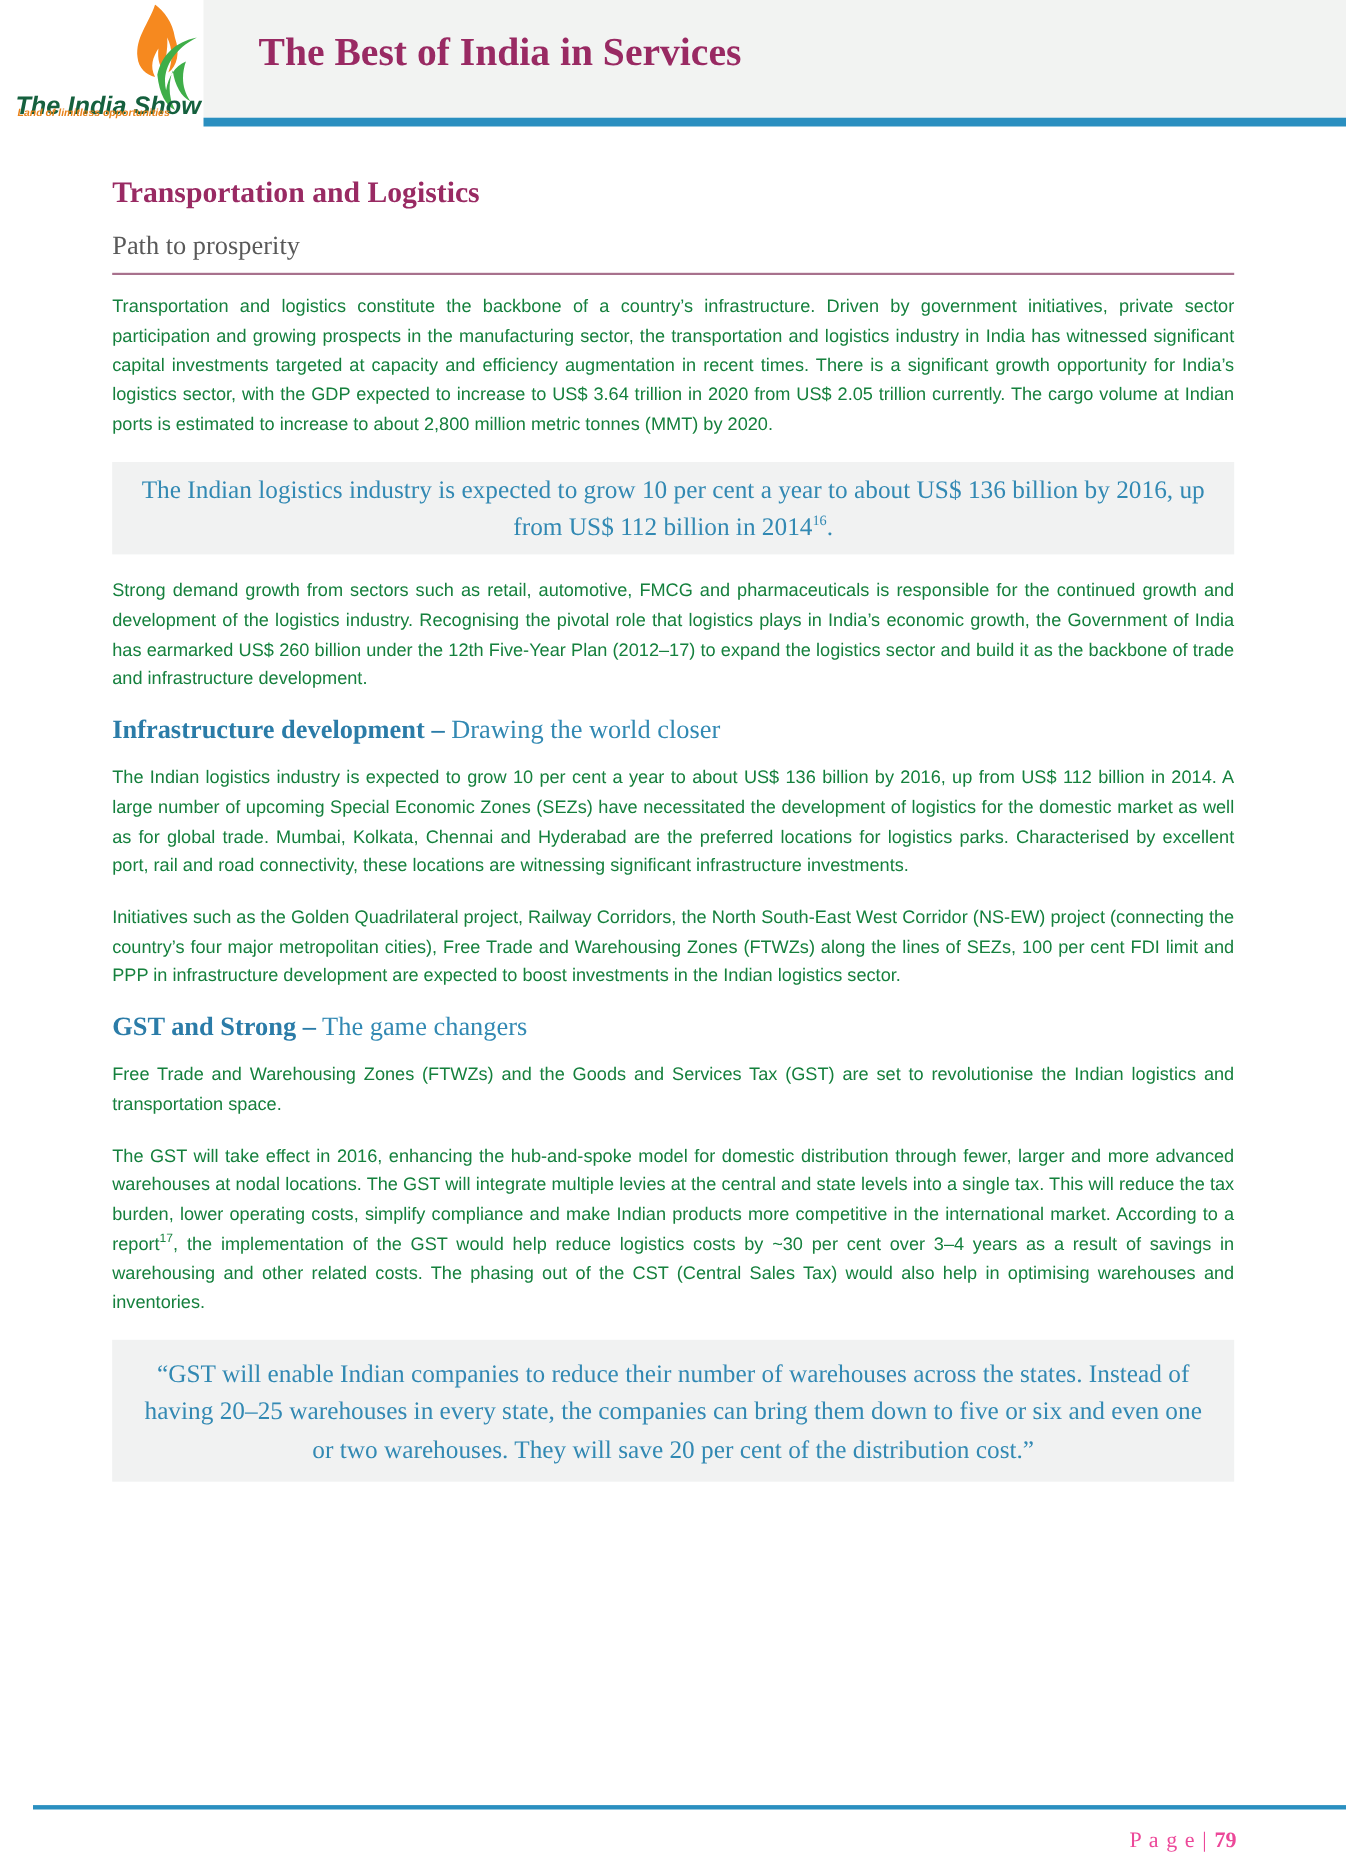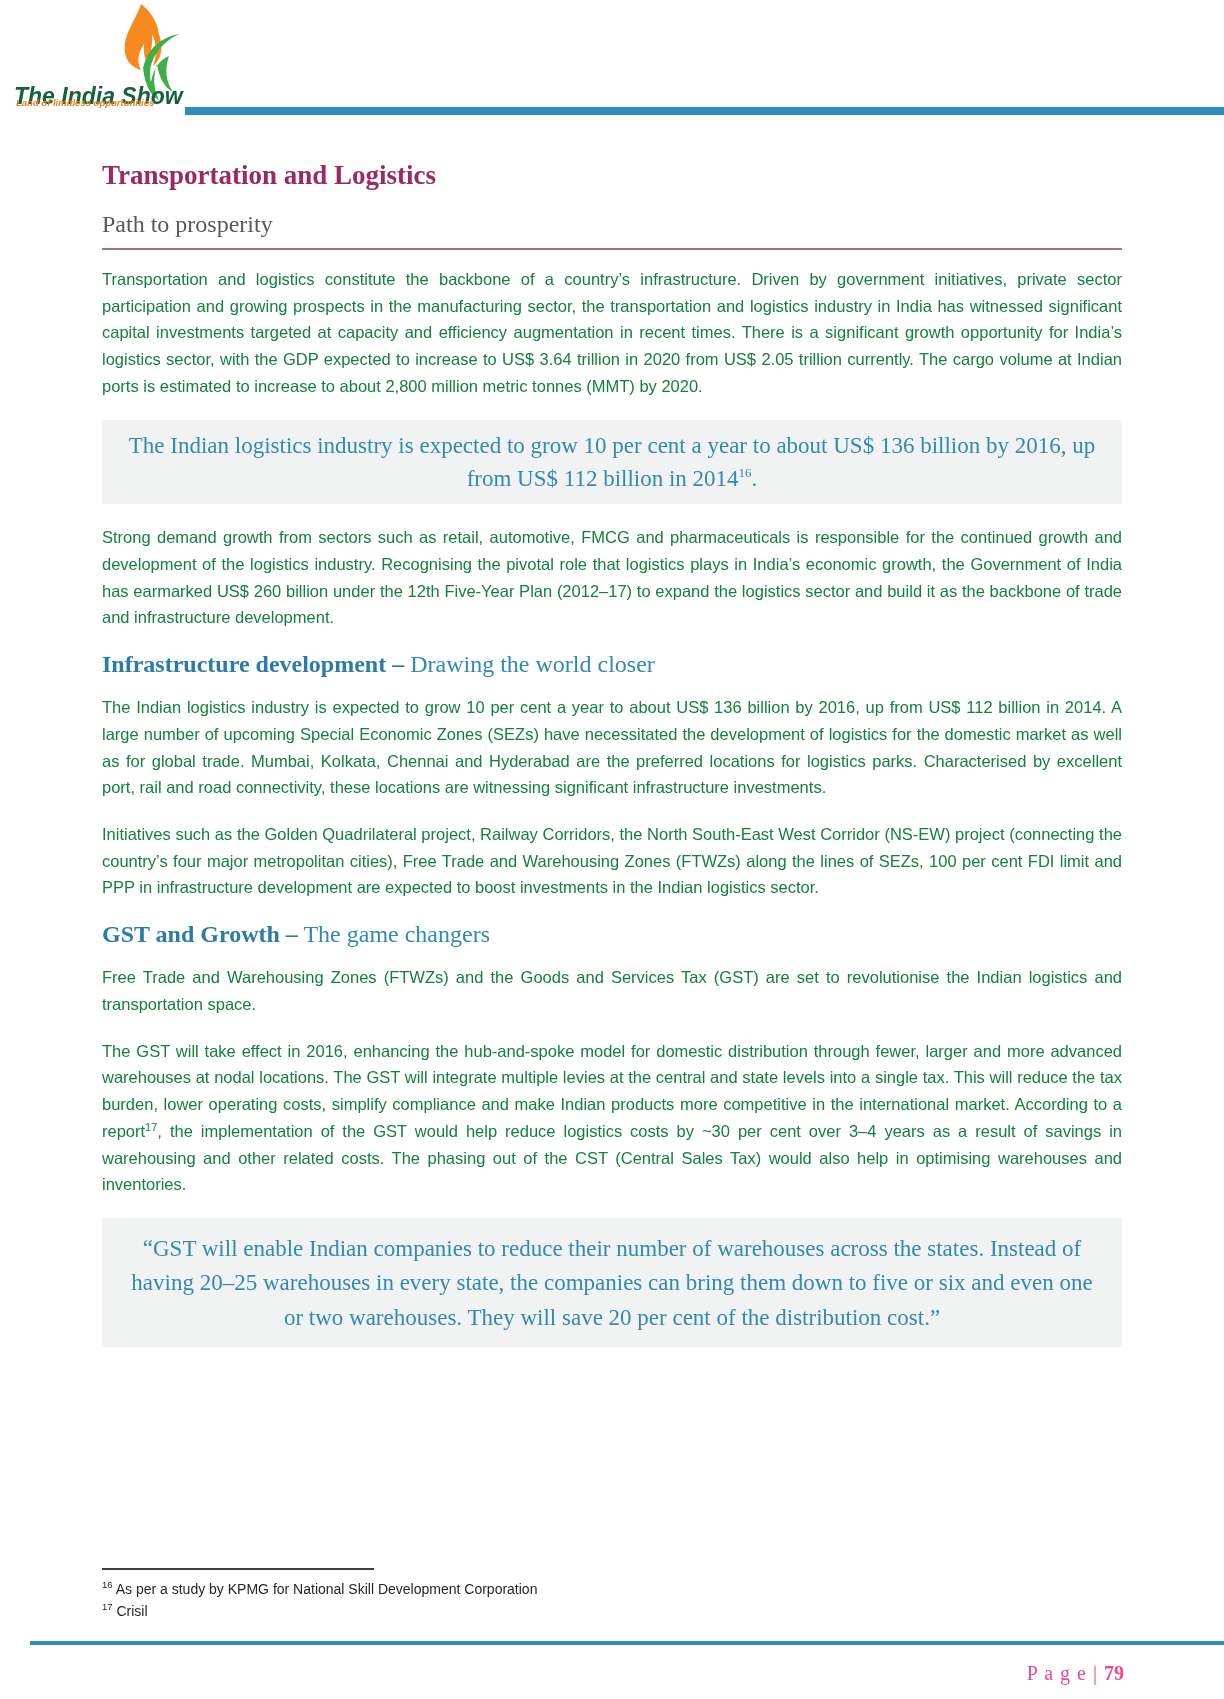--- a/index.html
+++ b/index.html
@@ -51,20 +51,23 @@
   .footer-rule{position:absolute;left:30px;right:0;top:1641px;height:4px;background:#2a8fc0;}
   .page-number{position:absolute;right:100px;top:1662px;font-family:Liberation Serif, serif;
                font-size:20px;color:#ec4899;letter-spacing:1px;white-space:nowrap;}
   .page-number b{letter-spacing:0;}
 </style>
 </head>
 <body>
 
 <div class="page">
 
+  <div class="header-band">
+    <h1 class="doc-title">The Best of India in Services</h1>
+  </div>
   <div class="band-rule"></div>
 
   <div class="logo">
     <svg width="84" height="96" viewBox="0 0 84 96">
       <path fill="#f6891f" d="M46 0 C40 18 28 30 30 48 C31 58 38 64 46 66 C41 56 44 48 49 40 C48 50 50 58 56 62 C54 52 58 42 57 30 C62 40 62 52 58 62 C66 56 69 44 64 30 C62 16 54 6 46 0 Z"></path>
       <path fill="#3fae49" d="M84 30 C64 34 52 46 48 64 C50 82 56 92 64 96 C58 84 58 72 62 60 C64 74 70 84 78 88 C70 76 70 64 74 52 C64 56 58 66 56 78 C52 62 60 42 84 30 Z"></path>
     </svg>
     <div class="logo-title">The India Show</div>
     <div class="logo-tagline">Land of limitless opportunities</div>
   </div>
@@ -80,34 +83,29 @@
     <div class="callout"><span>The Indian logistics industry is expected to grow 10 per cent a year to about US$ 136 billion by 2016, up from US$ 112 billion in 2014</span><sup>16</sup><span>.</span></div>
 
     <p class="body">Strong demand growth from sectors such as retail, automotive, FMCG and pharmaceuticals is responsible for the continued growth and development of the logistics industry. Recognising the pivotal role that logistics plays in India’s economic growth, the Government of India has earmarked US$ 260 billion under the 12th Five-Year Plan (2012–17) to expand the logistics sector and build it as the backbone of trade and infrastructure development.</p>
 
 
     <h3 class="section-heading"><span class="hb">Infrastructure development –</span> <span>Drawing the world closer</span></h3>
 
     <p class="body">The Indian logistics industry is expected to grow 10 per cent a year to about US$ 136 billion by 2016, up from US$ 112 billion in 2014. A large number of upcoming Special Economic Zones (SEZs) have necessitated the development of logistics for the domestic market as well as for global trade. Mumbai, Kolkata, Chennai and Hyderabad are the preferred locations for logistics parks. Characterised by excellent port, rail and road connectivity, these locations are witnessing significant infrastructure investments.</p>
     <p class="body">Initiatives such as the Golden Quadrilateral project, Railway Corridors, the North South-East West Corridor (NS-EW) project (connecting the country’s four major  metropolitan cities), Free Trade and Warehousing Zones (FTWZs) along the lines of SEZs, 100 per cent FDI limit and PPP in infrastructure development are expected to boost investments in the Indian logistics sector.</p>
 
-    <h3 class="section-heading"><span class="hb">GST and Growth –</span> <span>The game changers</span></h3>
+    <h3 class="section-heading"><span class="hb">GST and Strong –</span> <span>The game changers</span></h3>
 
     <p class="body">Free Trade and Warehousing Zones (FTWZs) and the Goods and Services Tax (GST) are set to revolutionise the Indian logistics and transportation space.</p>
 
     <p class="body"><span>The GST will take effect in 2016, enhancing the hub-and-spoke model for domestic distribution through fewer, larger and more advanced warehouses at nodal locations. The GST will integrate multiple levies at the central and state levels into a single tax. This will reduce the tax burden, lower operating costs, simplify compliance and make Indian products more competitive in the international market. According to a report</span><sup>17</sup><span>, the implementation of the GST would help reduce logistics costs by ~30 per cent over 3–4 years as a result of savings in warehousing and other related costs. The phasing out of the CST (Central Sales Tax) would also help in optimising warehouses and inventories.</span></p>
 
     <div class="quote-box">
       <div>“GST will enable Indian companies to reduce their number of warehouses across the states. Instead of having 20–25 warehouses in every state, the companies can bring them down to five or six and even one or two warehouses. They will save 20 per cent of the distribution cost.”</div>
     </div>
 
   </div>
 
-  <div class="footnote-block">
-    <div class="footnote-divider"></div>
-    <div class="footnote"><sup>16</sup> <span>As per a study by KPMG for National Skill Development Corporation</span></div>
-    <div class="footnote"><sup>17</sup> <span>Crisil</span></div>
-  </div>
 
   <div class="footer-rule"></div>
   <div class="page-number"><span>P a g e  | </span><b>79</b></div>
 
 </div>
 
 </body></html>

